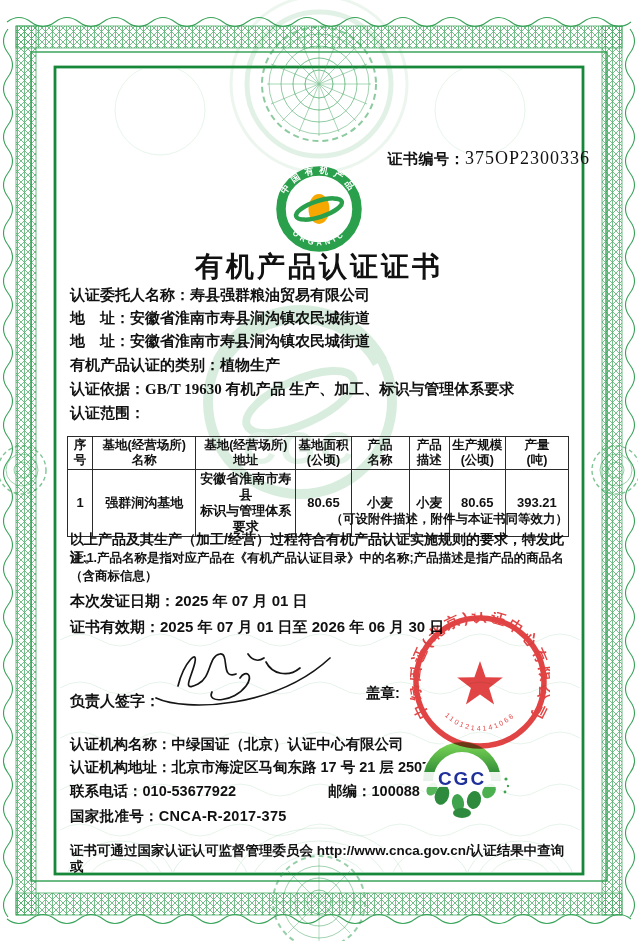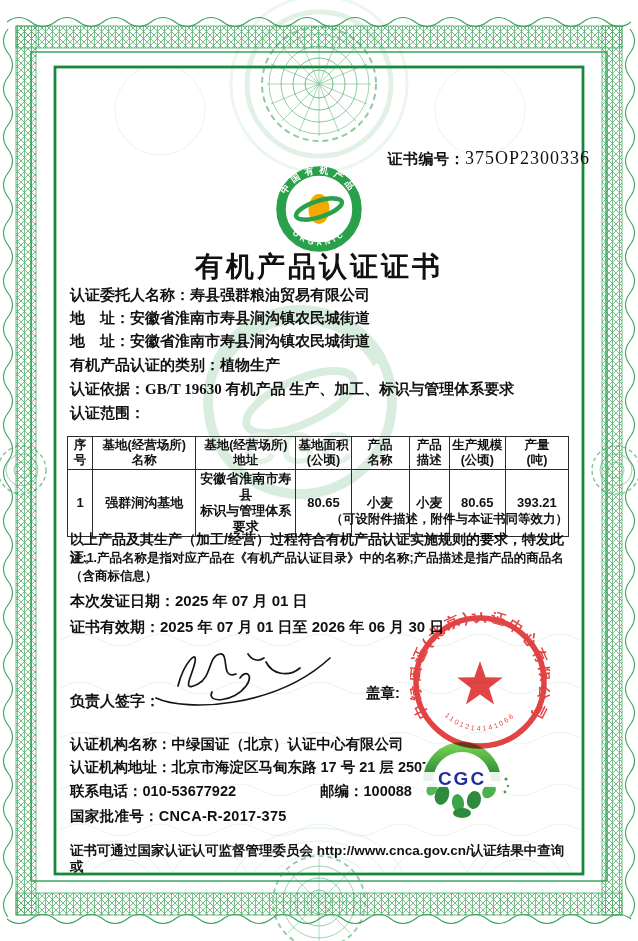--- a/index.html
+++ b/index.html
@@ -18,21 +18,21 @@
   table.scope th,table.scope td{border:1.6px solid #2b2b2b;text-align:center;vertical-align:middle;
         padding:1px 1px;font-size:12.5px;line-height:15px;}
   table.scope td{font-size:13px;font-weight:700;line-height:16px;}
   .attach{top:511px;right:70px;font-size:12.5px;font-family:"Liberation Serif",serif;font-weight:600;}
   .statement{top:531px;left:70px;width:505px;font-size:14px;font-weight:700;}
   .notes{top:550px;left:70px;width:505px;font-size:12.5px;font-weight:600;line-height:17.5px;}
   .dates{top:588px;left:70px;font-size:15px;font-weight:700;line-height:25.5px;}
   .signlabel{top:692px;left:70px;font-size:15px;font-weight:700;}
   .seallabel{top:684px;left:366px;font-size:14.5px;font-weight:700;}
   .org{top:733px;left:70px;width:505px;font-size:14.5px;font-weight:700;line-height:23.4px;}
-  .org .postcode{position:absolute;left:232px;top:46.8px;padding-left:18px;}
+  .org .postcode{position:absolute;left:240px;top:46.8px;padding-left:18px;}
   .approval{top:807px;left:70px;font-size:14.5px;font-weight:700;letter-spacing:.3px;}
   .footer{top:843px;left:70px;width:500px;font-size:13.5px;font-weight:700;line-height:16px;}
   .sig-svg{top:634px;left:148px;}
   .seal-svg{top:612px;left:410px;mix-blend-mode:multiply;opacity:.95;}
   .cgc-svg{top:736px;left:415px;}
   .logo-svg{top:166px;left:276px;}
 </style>
 </head>
 <body>
 

